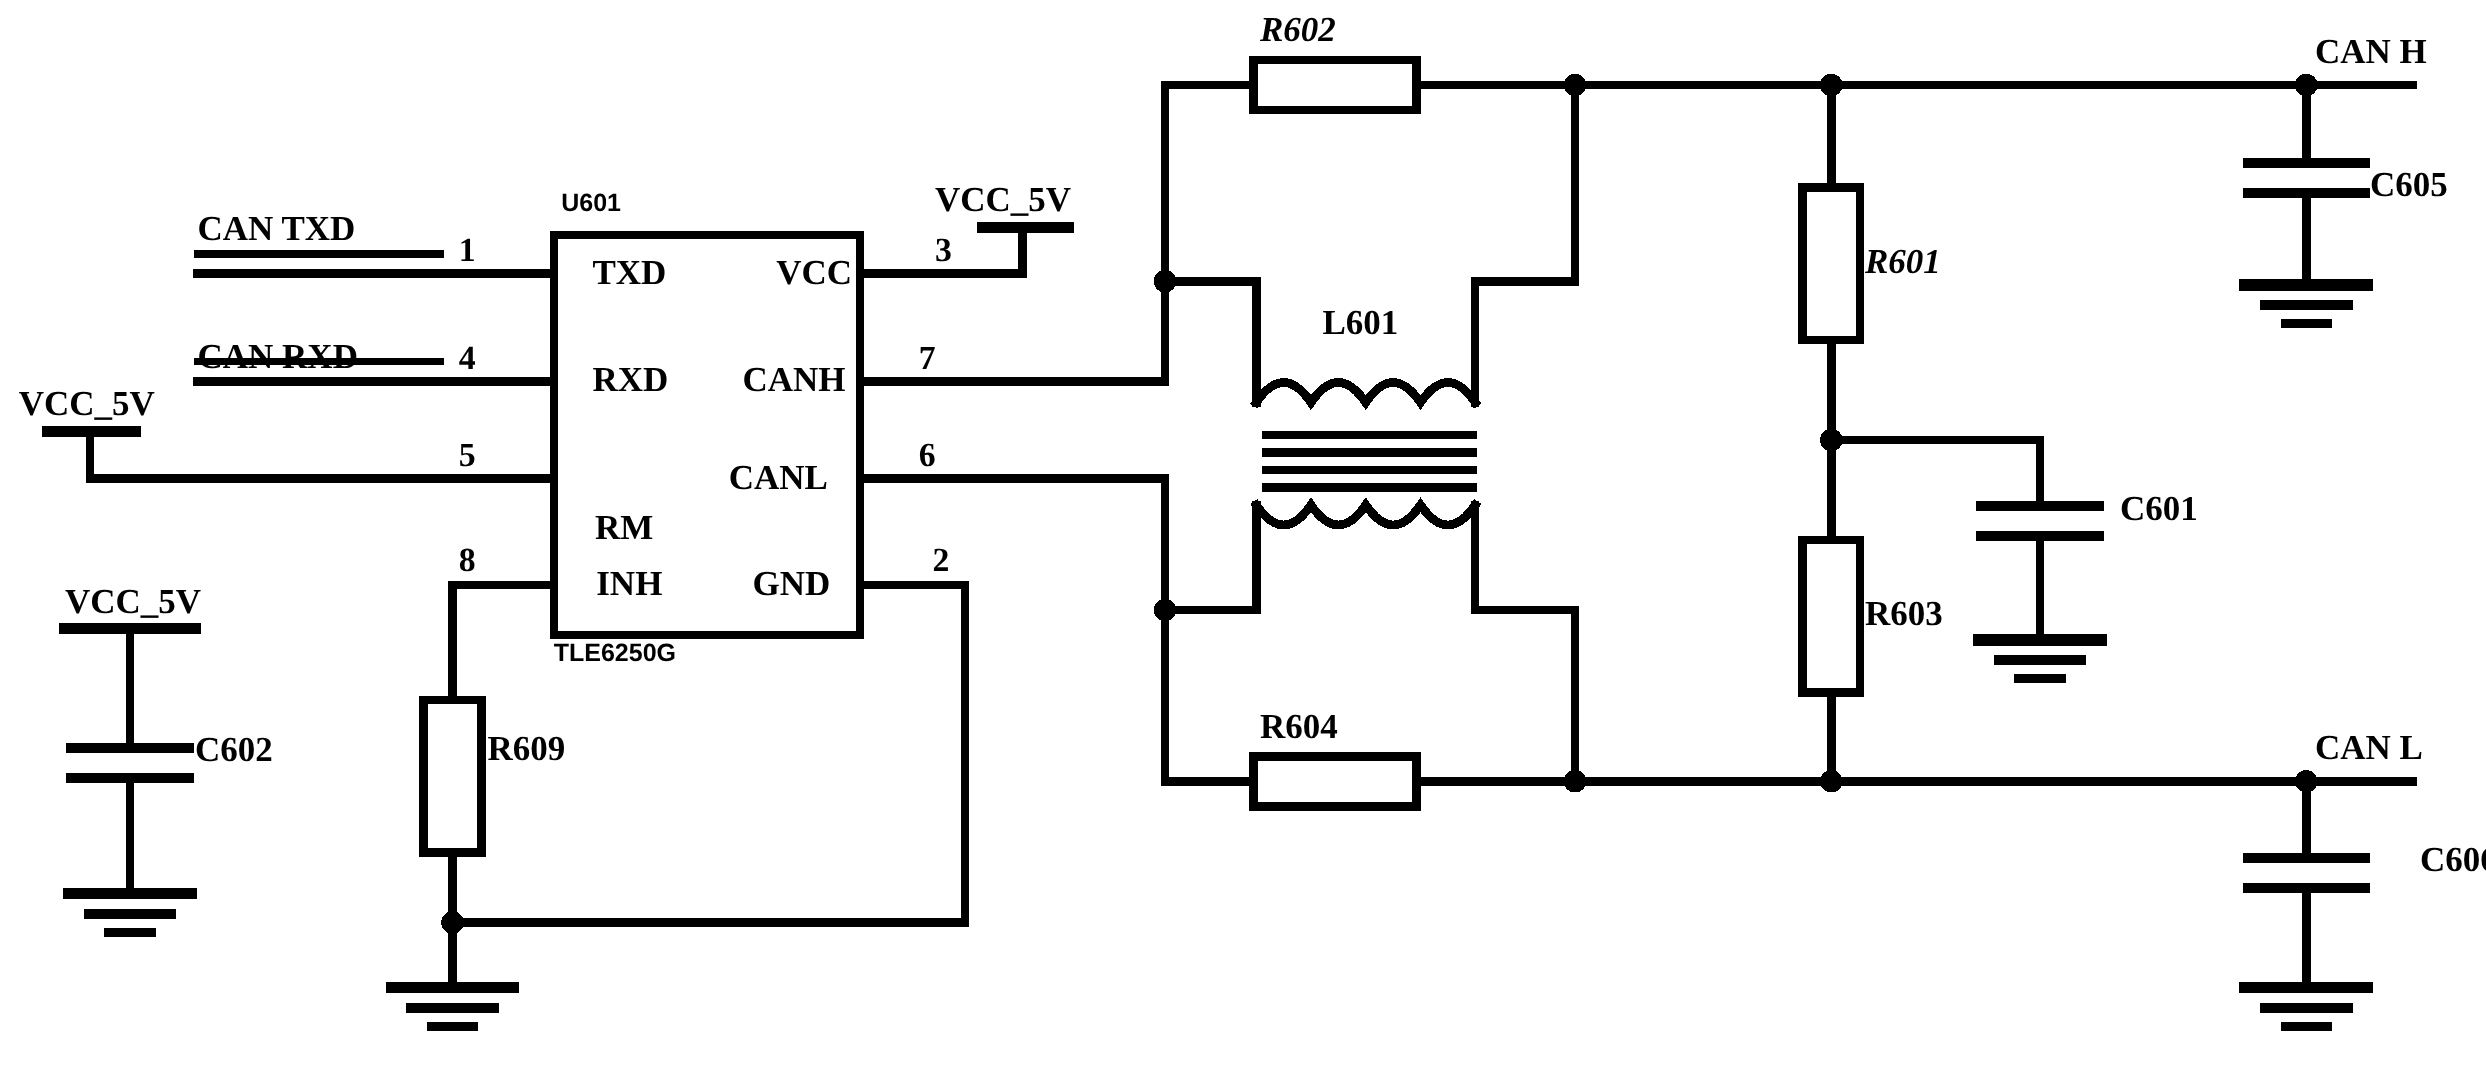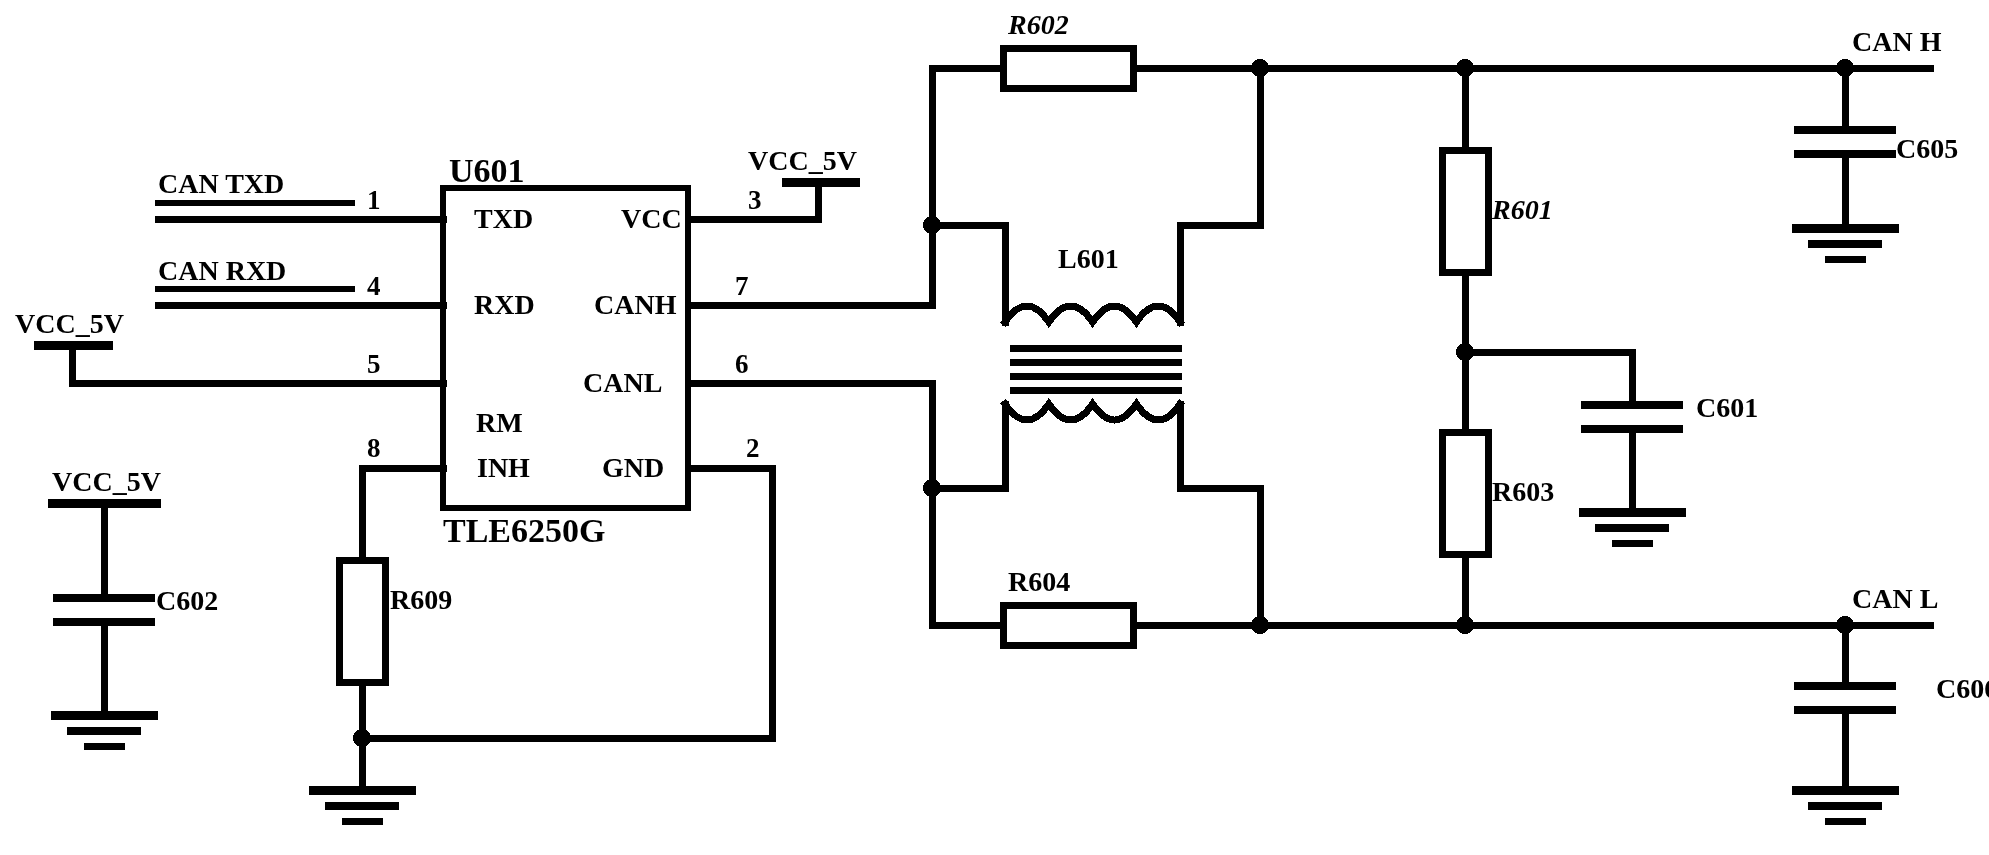--- a/index.html
+++ b/index.html
@@ -3,21 +3,21 @@
 <meta charset="utf-8">
 <style>
   html,body{margin:0;padding:0;background:#ffffff;}
   body{width:1989px;height:855px;font-family:"Liberation Serif",serif;}
   #sheet{position:relative;width:1989px;height:855px;background:#fff;overflow:hidden;}
   svg{display:block;}
   .lbl{position:absolute;font-family:"Liberation Serif",serif;font-weight:bold;color:#000;white-space:nowrap;line-height:1;}
   .lbl-lg{font-size:28px;}
   .lbl-md{font-size:28px;}
   .pin{position:absolute;font-family:"Liberation Serif",serif;font-weight:bold;font-size:27px;color:#000;}
-  .iclbl{position:absolute;font-family:Liberation Serif, serif;font-weight:bold;font-size:34px;color:#000;}
+  .iclbl{position:absolute;font-family:Liberation Sans, sans-serif;font-weight:bold;font-size:20px;color:#000;}
 </style>
 </head>
 <body>
 
 <div id="sheet">
 
   <svg width="1989" height="855" viewBox="0 0 1989 855" shape-rendering="crispEdges">
     <g stroke="#000" stroke-width="7" fill="none" stroke-linecap="square">
 
       <rect x="443" y="188" width="245" height="320" fill="#fff" stroke="#000" stroke-width="6"></rect>
@@ -162,21 +162,21 @@
   <div class="pin" style="left:367px;top:185px;">1</div>
   <div class="pin" style="left:367px;top:271px;">4</div>
   <div class="pin" style="left:367px;top:349px;">5</div>
   <div class="pin" style="left:367px;top:433px;">8</div>
   <div class="pin" style="left:748px;top:185px;">3</div>
   <div class="pin" style="left:735px;top:271px;">7</div>
   <div class="pin" style="left:735px;top:349px;">6</div>
   <div class="pin" style="left:746px;top:433px;">2</div>
 
   <div class="lbl lbl-md" style="left:158px;top:170px;">CAN TXD</div>
-  <div class="lbl lbl-md" style="left:158px;top:257px;">CAN RXD</div>
+  <div class="lbl lbl-md" style="left:158px;top:272px;">CAN RXD</div>
   <div class="lbl lbl-md" style="left:1852px;top:28px;">CAN H</div>
   <div class="lbl lbl-md" style="left:1852px;top:585px;">CAN L</div>
 
   <div class="lbl lbl-md" style="left:15px;top:310px;">VCC_5V</div>
   <div class="lbl lbl-md" style="left:748px;top:147px;">VCC_5V</div>
   <div class="lbl lbl-md" style="left:52px;top:468px;">VCC_5V</div>
 
   <div class="lbl lbl-md" style="left:1008px;top:11px;font-style:italic;">R602</div>
   <div class="lbl lbl-md" style="left:1008px;top:568px;">R604</div>
   <div class="lbl lbl-md" style="left:1492px;top:196px;font-style:italic;">R601</div>

